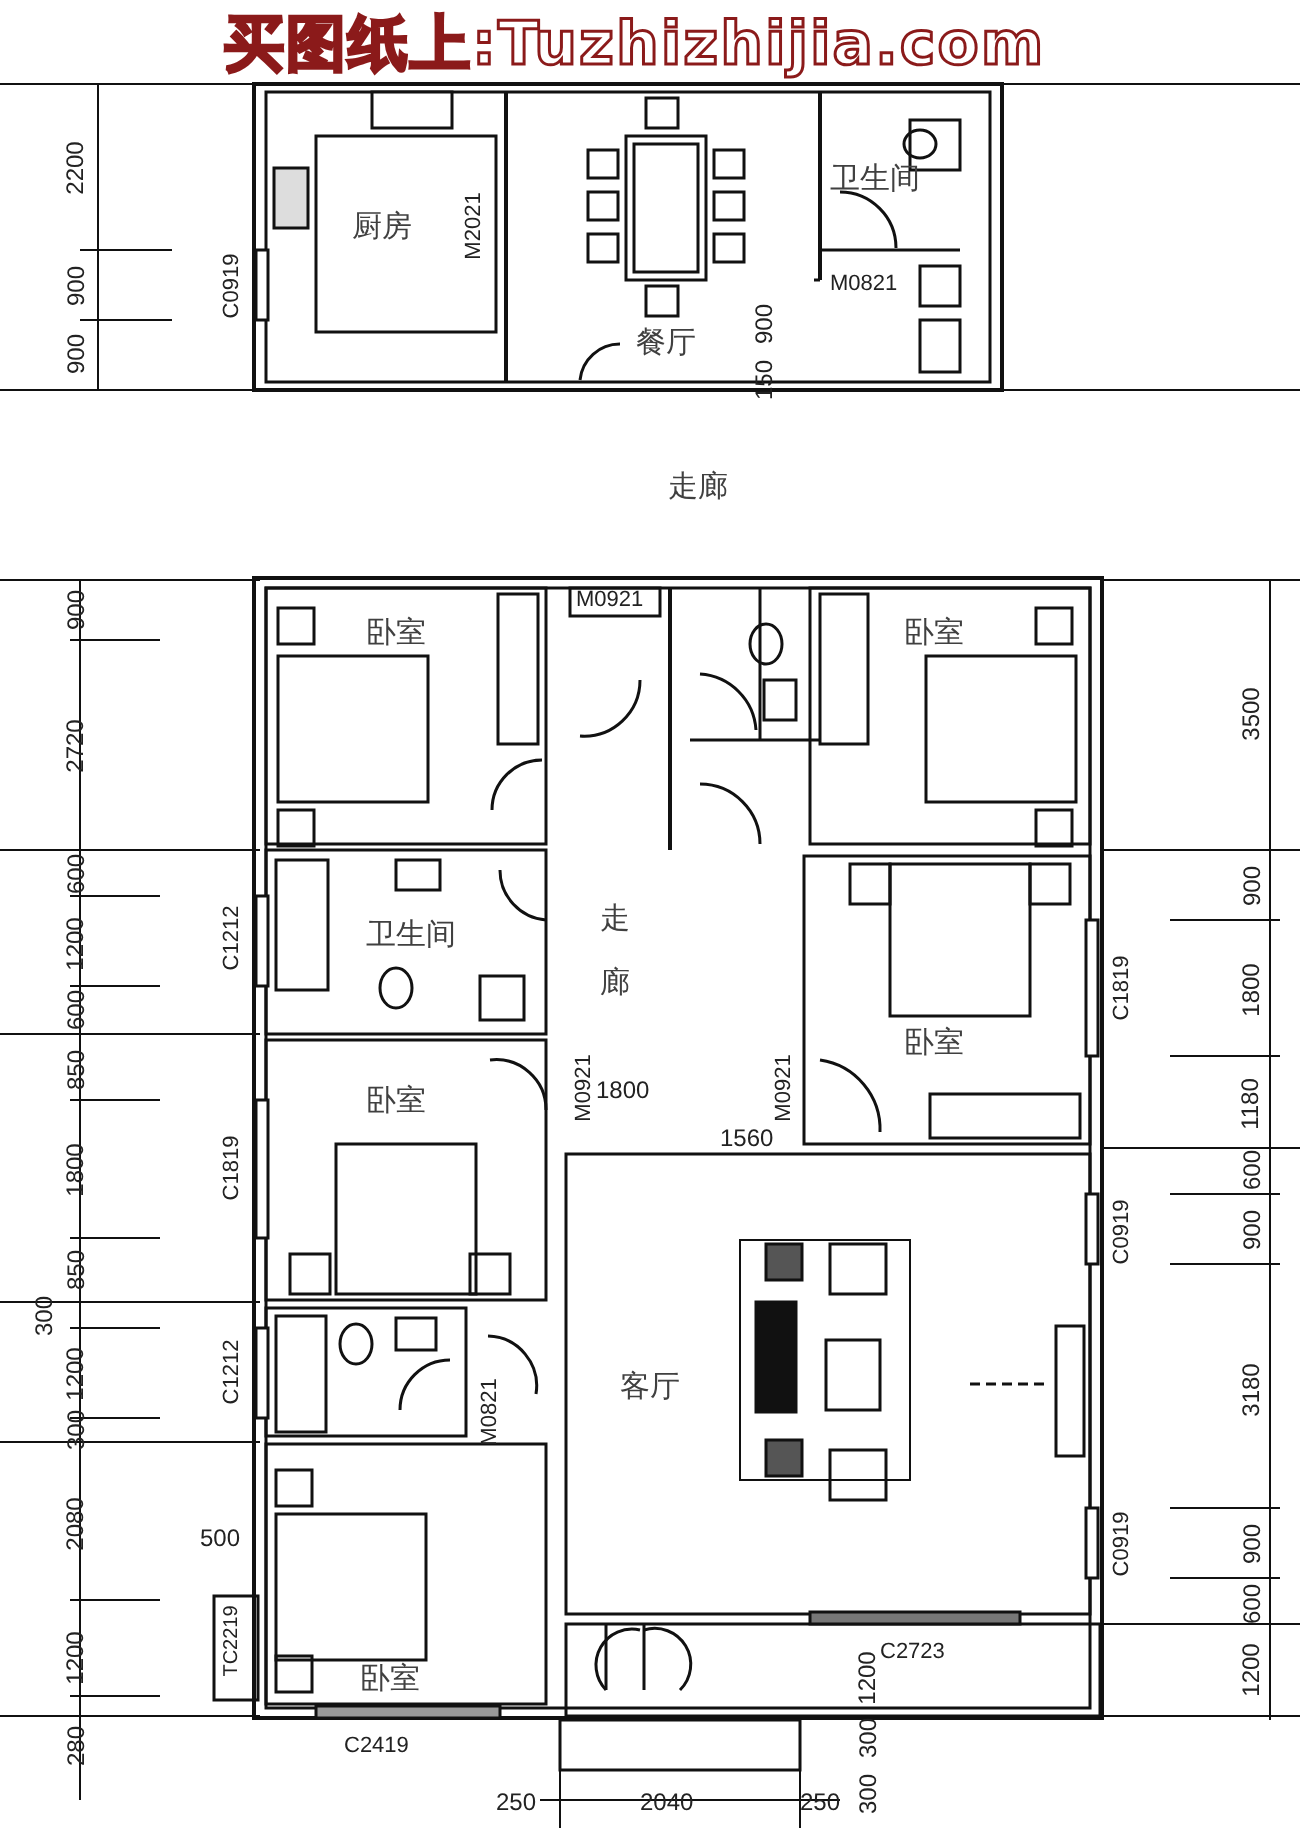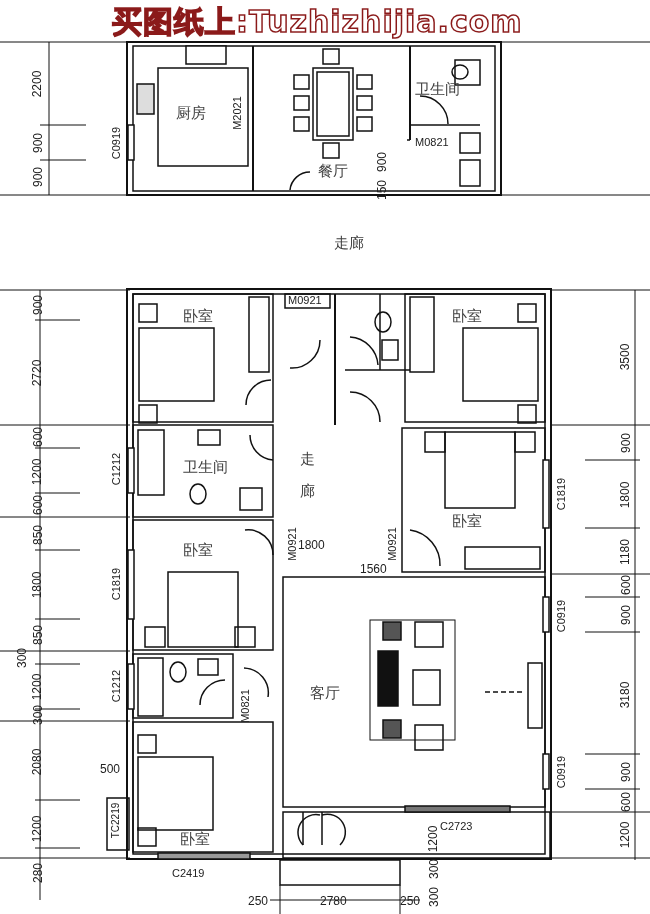--- a/index.html
+++ b/index.html
@@ -240,21 +240,21 @@
 <div class="vdim" style="left:612px;top:488px;">1800</div>
 <div class="vdim" style="left:612px;top:545px;">1180</div>
 <div class="vdim" style="left:616px;top:578px;">600</div>
 <div class="vdim" style="left:616px;top:608px;">900</div>
 <div class="vdim" style="left:612px;top:688px;">3180</div>
 <div class="vdim" style="left:616px;top:765px;">900</div>
 <div class="vdim" style="left:616px;top:795px;">600</div>
 <div class="vdim" style="left:612px;top:828px;">1200</div>
 
 <div class="dim" style="left:248px;top:894px;">250</div>
-<div class="dim" style="left:320px;top:894px;">2780</div>
+<div class="dim" style="left:320px;top:894px;">2040</div>
 <div class="dim" style="left:400px;top:894px;">250</div>
 
 <div class="dim" style="left:298px;top:538px;">1800</div>
 <div class="dim" style="left:360px;top:562px;">1560</div>
 <div class="dim" style="left:100px;top:762px;">500</div>
 <div class="vdim" style="left:372px;top:155px;">900</div>
 <div class="vdim" style="left:372px;top:183px;">150</div>
 <div class="vdim" style="left:420px;top:832px;">1200</div>
 <div class="vdim" style="left:424px;top:862px;">300</div>
 <div class="vdim" style="left:424px;top:890px;">300</div>

